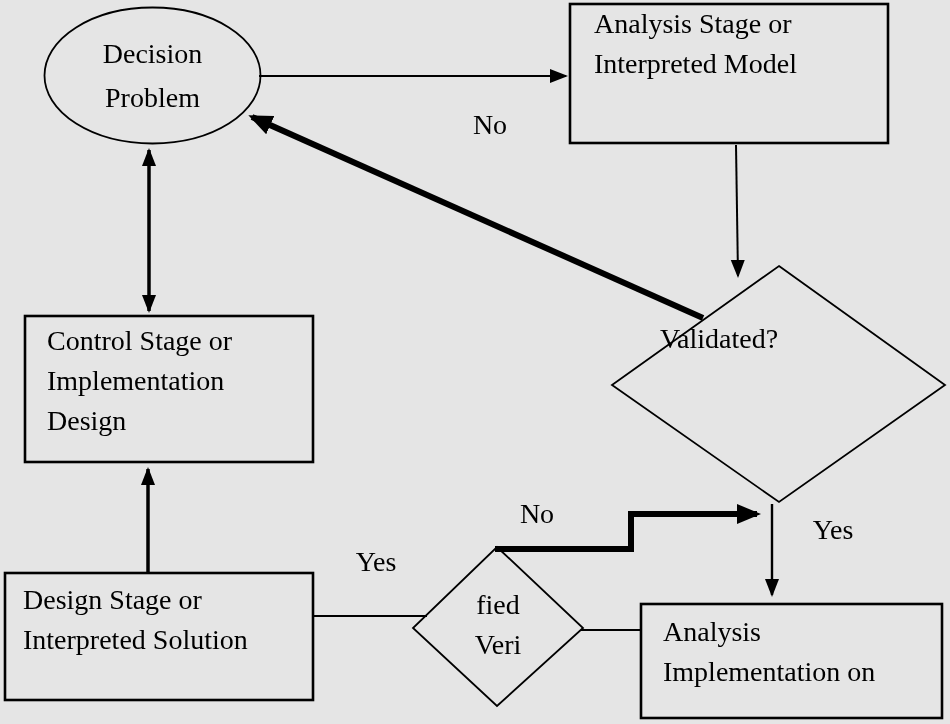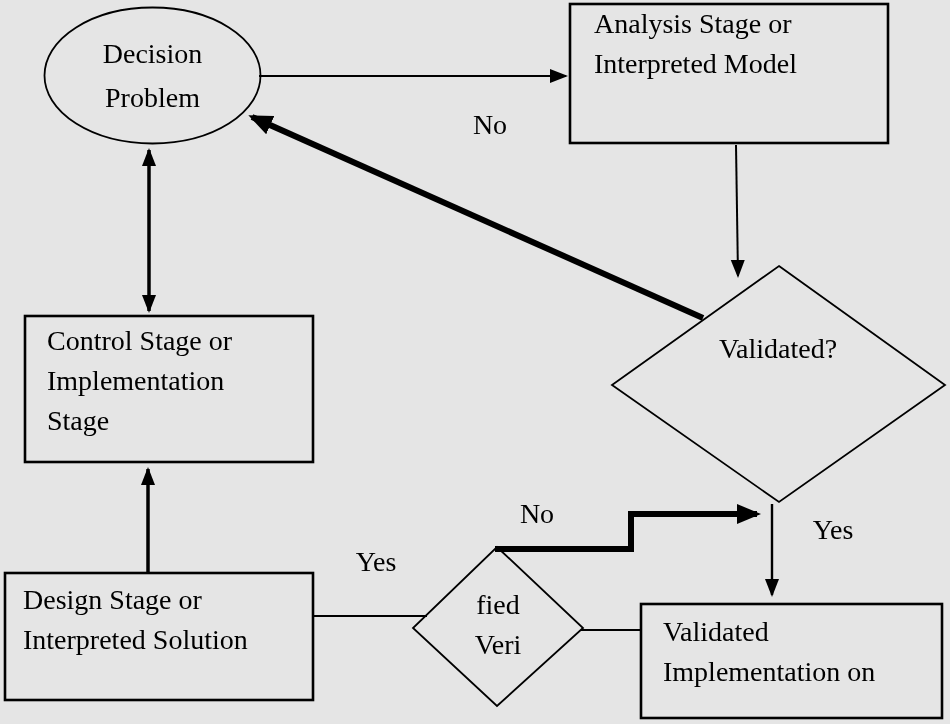--- a/index.html
+++ b/index.html
@@ -24,21 +24,21 @@
   .edge-label {
     position: absolute;
     font-size: 28px;
     line-height: 34px;
     color: #000000;
     text-align: center;
   }
   
   #n-decision   { left: 45px;  top: 32px;  width: 215px; text-align: center; line-height: 44px; }
   #n-analysis   { left: 594px; top: 4px; }
-  #n-validated  { left: 660px; top: 329px; width: 236px; text-align: center; }
+  #n-validated  { left: 660px; top: 319px; width: 236px; }
   #n-control    { left: 47px;  top: 321px; }
   #n-design     { left: 23px;  top: 580px; }
   #n-verified   { left: 413px; top: 585px; width: 170px; text-align: center; }
   #n-computer   { left: 663px; top: 612px; }
   
   #l-no-top        { left: 458px; top: 108px; width: 64px; }
   #l-yes-validated { left: 798px; top: 513px; width: 70px; }
   #l-no-verified   { left: 506px; top: 497px; width: 62px; }
   #l-yes-design    { left: 344px; top: 545px; width: 64px; }
 </style>
@@ -86,35 +86,35 @@
     <span>Interpreted Model</span>
   </div>
 
   <div class="node-text" id="n-validated">
     <span>Validated?</span>
   </div>
 
   <div class="node-text" id="n-control">
     <span>Control Stage or</span>
     <span>Implementation</span>
-    <span>Stage</span>
+    <span>Design</span>
   </div>
 
   <div class="node-text" id="n-design">
     <span>Design Stage or</span>
     <span>Interpreted Solution</span>
   </div>
 
   <div class="node-text" id="n-verified">
     <span>fied</span>
     <span>Veri</span>
   </div>
 
   <div class="node-text" id="n-computer">
-    <span>Validated</span>
+    <span>Analysis</span>
     <span>Implementation on</span>
   </div>
 
   <div class="edge-label" id="l-no-top">No</div>
   <div class="edge-label" id="l-yes-validated">Yes</div>
   <div class="edge-label" id="l-no-verified">No</div>
   <div class="edge-label" id="l-yes-design">Yes</div>
 
 </div>
 

